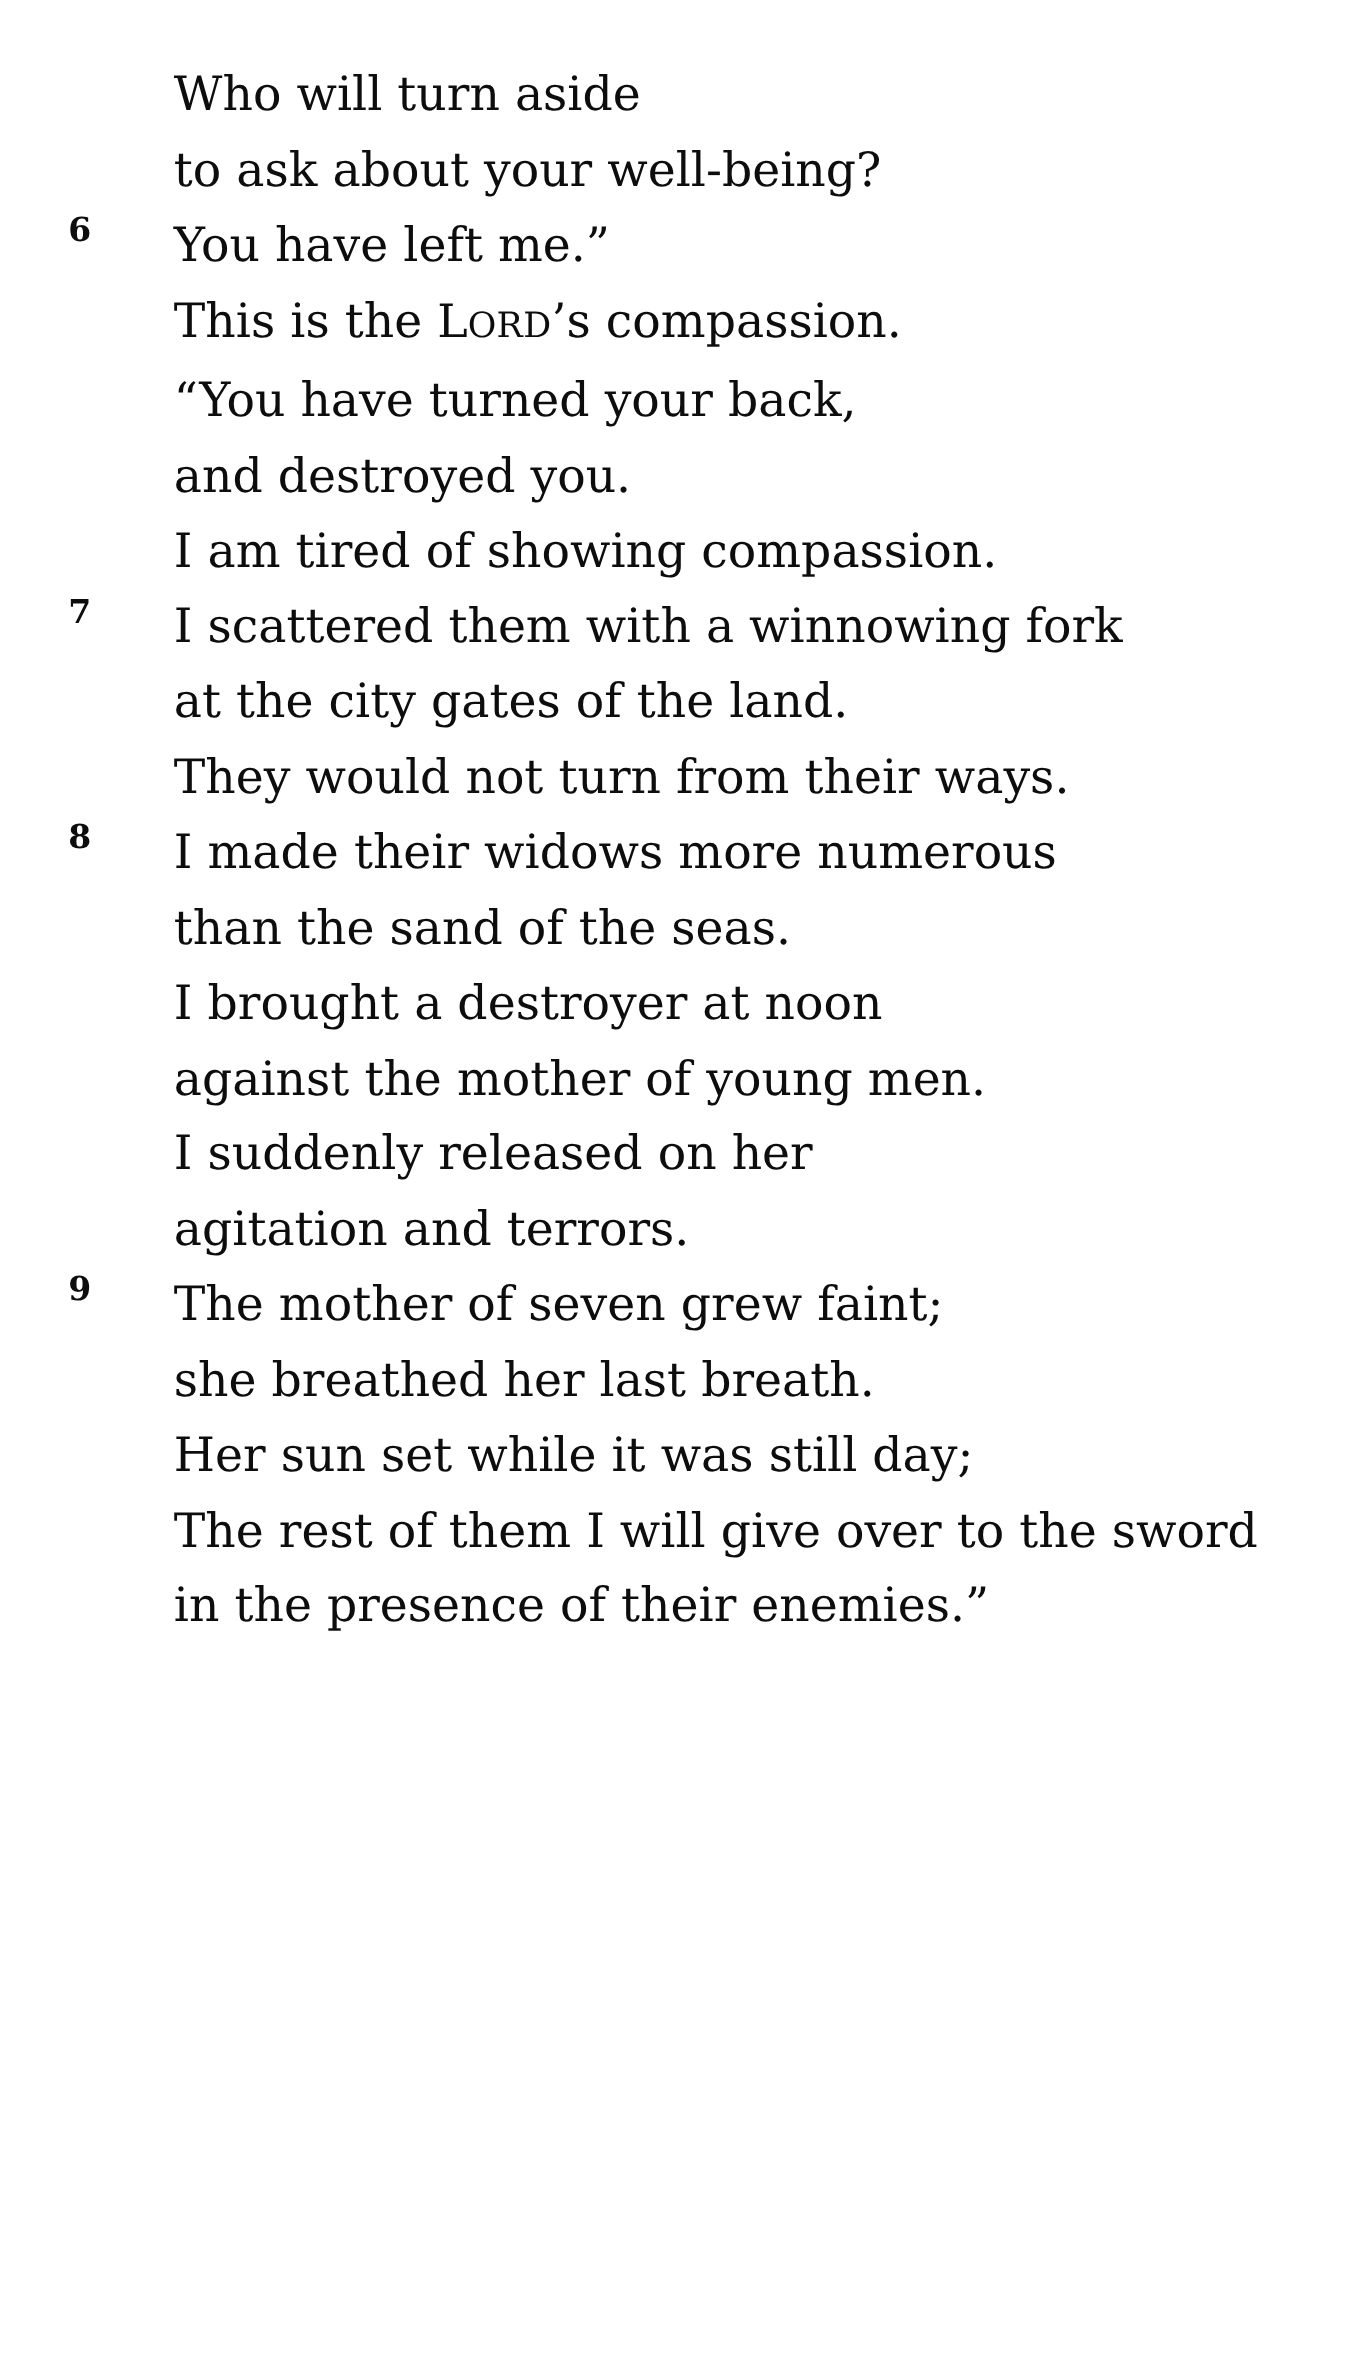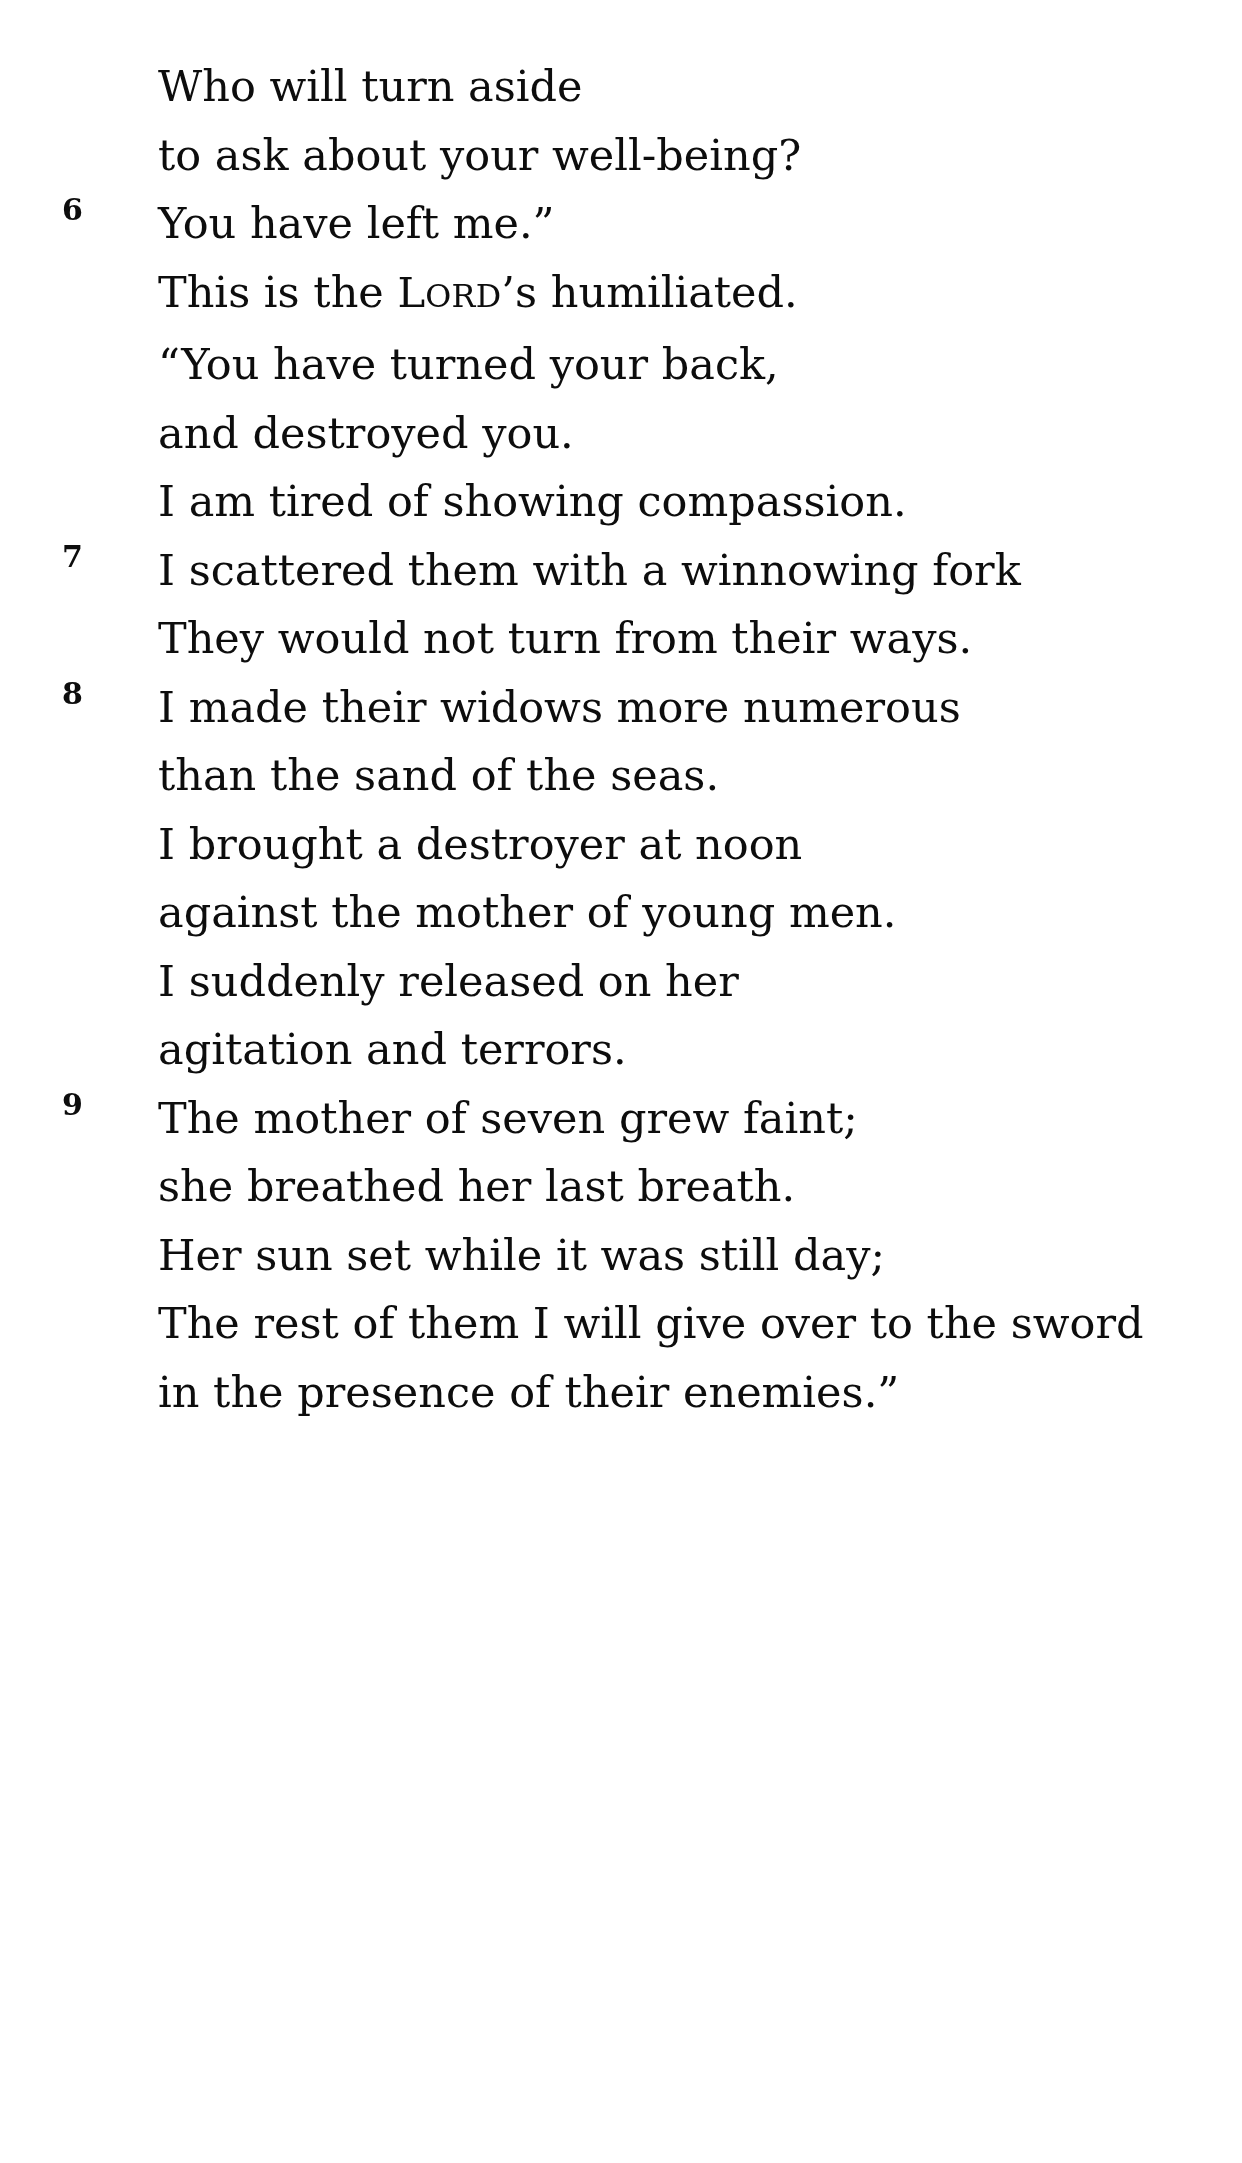--- a/index.html
+++ b/index.html
@@ -86,41 +86,44 @@
     <div class="line">
       <span class="inner"><span class="txt">to ask about your well-being?</span></span>
     </div>
 
     <div class="line has-verse">
       <span class="vnum">6</span>
       <span class="inner"><span class="txt">You have left me.”</span></span>
     </div>
 
     <div class="line">
-      <span class="inner"><span class="txt"><span>This is the </span><span class="lordword"><span>L</span><span class="sc">ORD</span></span><span>’s humiliated.</span></span></span>
+      <span class="inner"><span class="txt"><span>This is the </span><span class="lordword"><span>L</span><span class="sc">ORD</span></span><span>’s compassion.</span></span></span>
     </div>
 
     <div class="line">
       <span class="inner"><span class="txt">“You have turned your back,</span></span>
     </div>
 
 
     <div class="line">
       <span class="inner"><span class="txt">and destroyed you.</span></span>
     </div>
 
     <div class="line">
       <span class="inner"><span class="txt">I am tired of showing compassion.</span></span>
     </div>
 
     <div class="line has-verse">
       <span class="vnum">7</span>
       <span class="inner"><span class="txt">I scattered them with a winnowing fork</span></span>
     </div>
 
+    <div class="line">
+      <span class="inner"><span class="txt">at the city gates of the land.</span></span>
+    </div>
 
 
     <div class="line">
       <span class="inner"><span class="txt">They would not turn from their ways.</span></span>
     </div>
 
     <div class="line has-verse">
       <span class="vnum">8</span>
       <span class="inner"><span class="txt">I made their widows more numerous</span></span>
     </div>

